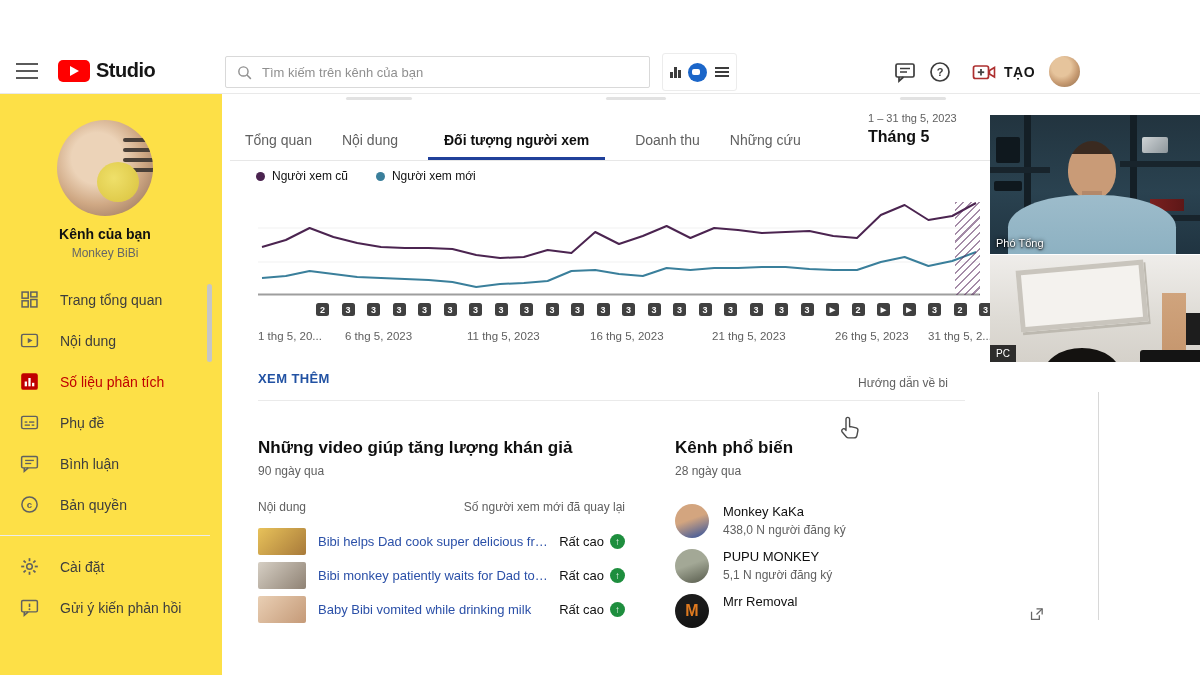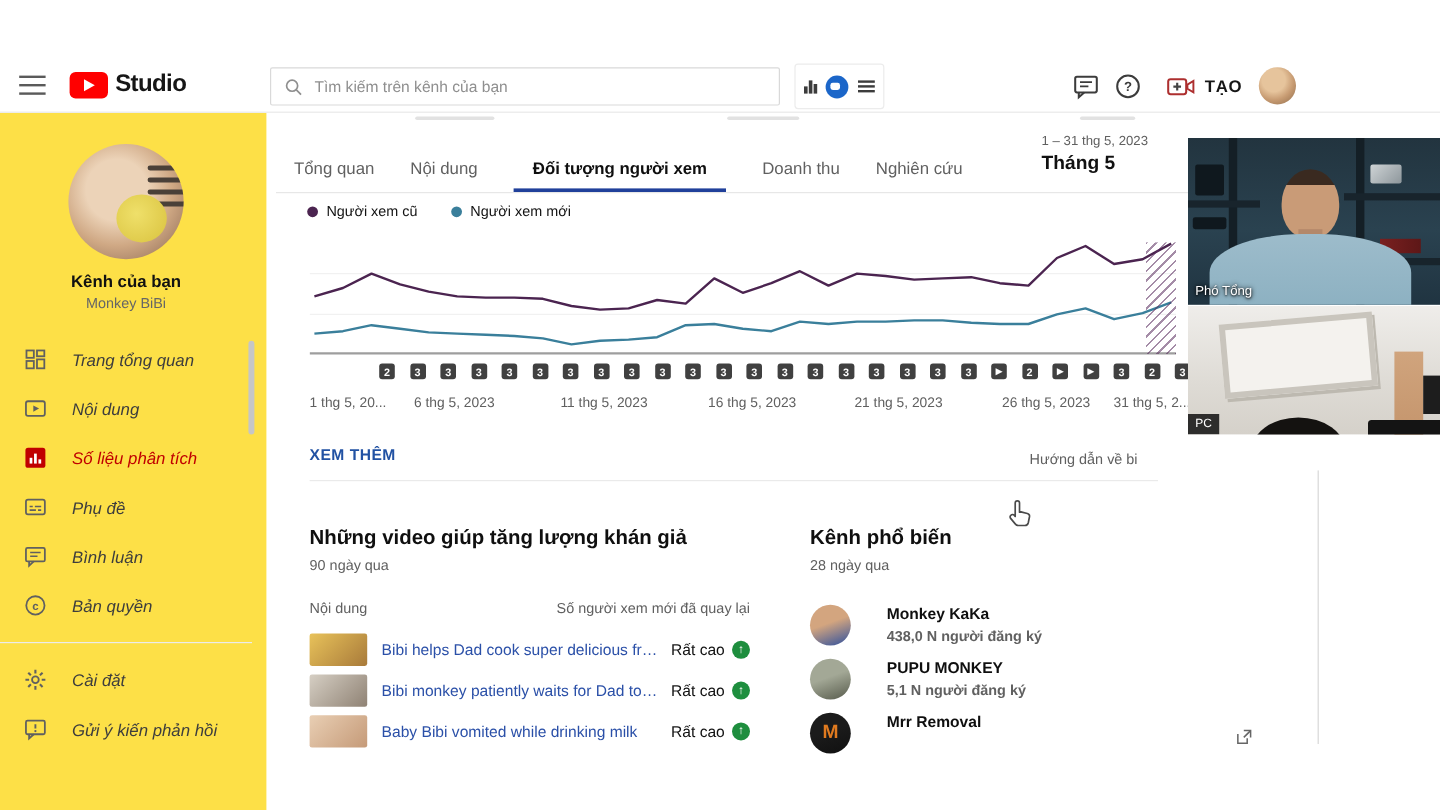--- a/index.html
+++ b/index.html
@@ -36,21 +36,21 @@
   .sidebar { position:absolute; left:0; top:94px; width:222px; height:581px; background:#fde047; z-index:2; }
   .ch-avatar { position:absolute; left:57px; top:26px; width:96px; height:96px; border-radius:50%; overflow:hidden;
     background:radial-gradient(circle at 42% 40%, #ecd3b8 0 32%, #cfa884 58%, #a98468 80%, #8a6a55 100%); }
   .ch-avatar .slat { position:absolute; width:34px; height:4px; background:#4a4038; right:-4px; border-radius:2px; }
   .ch-avatar .sponge { position:absolute; right:14px; bottom:14px; width:42px; height:40px; border-radius:50%; background:radial-gradient(circle at 40% 40%, #efe06a, #d9c23e); }
   .ch-label { position:absolute; left:0; top:132px; width:210px; text-align:center; font-size:14px; font-weight:bold; color:#111; }
   .ch-name { position:absolute; left:0; top:152px; width:210px; text-align:center; font-size:12px; color:#666; }
   .sb-menu { position:absolute; left:0; top:185px; width:210px; }
   .sb-item { display:flex; align-items:center; height:41px; padding-left:19px; gap:20px; cursor:pointer; }
   .sb-item .sb-ico { width:21px; height:21px; flex:none; color:#606060; }
-  .sb-item .sb-label { font-size:14px; color:#3d3d3d;font-style:italic; }
+  .sb-item .sb-label { font-size:14px; color:#3d3d3d; }
   .sb-item.active .sb-label { color:#c00000; }
   .sb-item.active .sb-ico { color:#c00000; }
   .sb-divider { height:1px; background:#ececec; margin:10px 0; }
   .sb-scrollbar { position:absolute; left:207px; top:190px; width:5px; height:78px; border-radius:3px; background:#c6c6c6; }
 
   
   .tabs-row { position:absolute; left:230px; top:124px; width:760px; height:37px; border-bottom:1px solid #e7e7e7; display:flex; align-items:flex-end; padding-left:15px; z-index:1; }
   .tab { font-size:14px; color:#606060; padding:0 0 12px 0; margin-right:30px; white-space:nowrap; cursor:pointer; }
   .tab.active { color:#0f0f0f; font-weight:bold; border-bottom:3px solid #20409a; padding:0 16px 9px 16px; }
   .date-block { position:absolute; left:868px; top:112px; width:130px; z-index:1; cursor:pointer; }
@@ -84,21 +84,21 @@
   .vid-thumb { width:48px; height:27px; border-radius:2px; flex:none; }
   .vid-title { flex:1; margin-left:12px; font-size:13px; color:#2b50a8; white-space:nowrap; overflow:hidden; text-overflow:ellipsis; cursor:pointer; }
   .vid-rating { display:flex; align-items:center; gap:6px; margin-left:10px; }
   .vid-rating-label { font-size:13px; color:#111; }
   .up-icon { width:15px; height:15px; border-radius:50%; color:#fff; font-size:10px; font-weight:bold; display:flex; align-items:center; justify-content:center; }
 
   .channels-section { position:absolute; left:675px; top:438px; width:300px; }
   .ch-list { margin-top:26px; }
   .ch-row { display:flex; align-items:flex-start; margin-bottom:11px; height:34px; cursor:pointer; }
   .ch-row-avatar { width:34px; height:34px; border-radius:50%; flex:none; display:flex; align-items:center; justify-content:center; font-weight:bold; font-size:16px; }
-  .ch-row-texts { margin-left:30px;font-weight:bold; }
+  .ch-row-texts { margin-left:14px; }
   .ch-row-name { font-size:13px; color:#0f0f0f; }
   .ch-row-subs { font-size:12px; color:#606060; margin-top:4px; }
 
   .expand-icon { position:absolute; left:1028px; top:606px; width:17px; height:17px; color:#666; cursor:pointer; }
   .vline { position:absolute; left:1098px; top:392px; width:1px; height:228px; background:#d8d8d8; }
 
   
   .webcam { position:absolute; left:990px; width:210px; overflow:hidden; z-index:50; }
   .webcam1 { top:115px; height:139px; background:linear-gradient(180deg,#22343f 0%, #2a4250 55%, #203441 100%); }
   .wc1-shelf-v { position:absolute; top:0; width:7px; height:100%; background:#141f26; }
@@ -275,21 +275,21 @@
         </div>
       </nav>
     <div class="sb-scrollbar"></div>
   </div>
 
   <div class="tabs-row">
       <span class="tab">Tổng quan</span>
       <span class="tab">Nội dung</span>
       <span class="tab active">Đối tượng người xem</span>
       <span class="tab">Doanh thu</span>
-      <span class="tab">Nghiên cứu</span>
+      <span class="tab">Những cứu</span>
     </div>
 
   <div class="date-block">
     <div class="date-range">1 – 31 thg 5, 2023</div>
     <div class="period-label">Tháng 5</div>
   </div>
 
   <div class="legend">
     <div class="legend-item">
       <span class="legend-dot" id="dot0" style="background: rgb(75, 36, 80);"></span>

